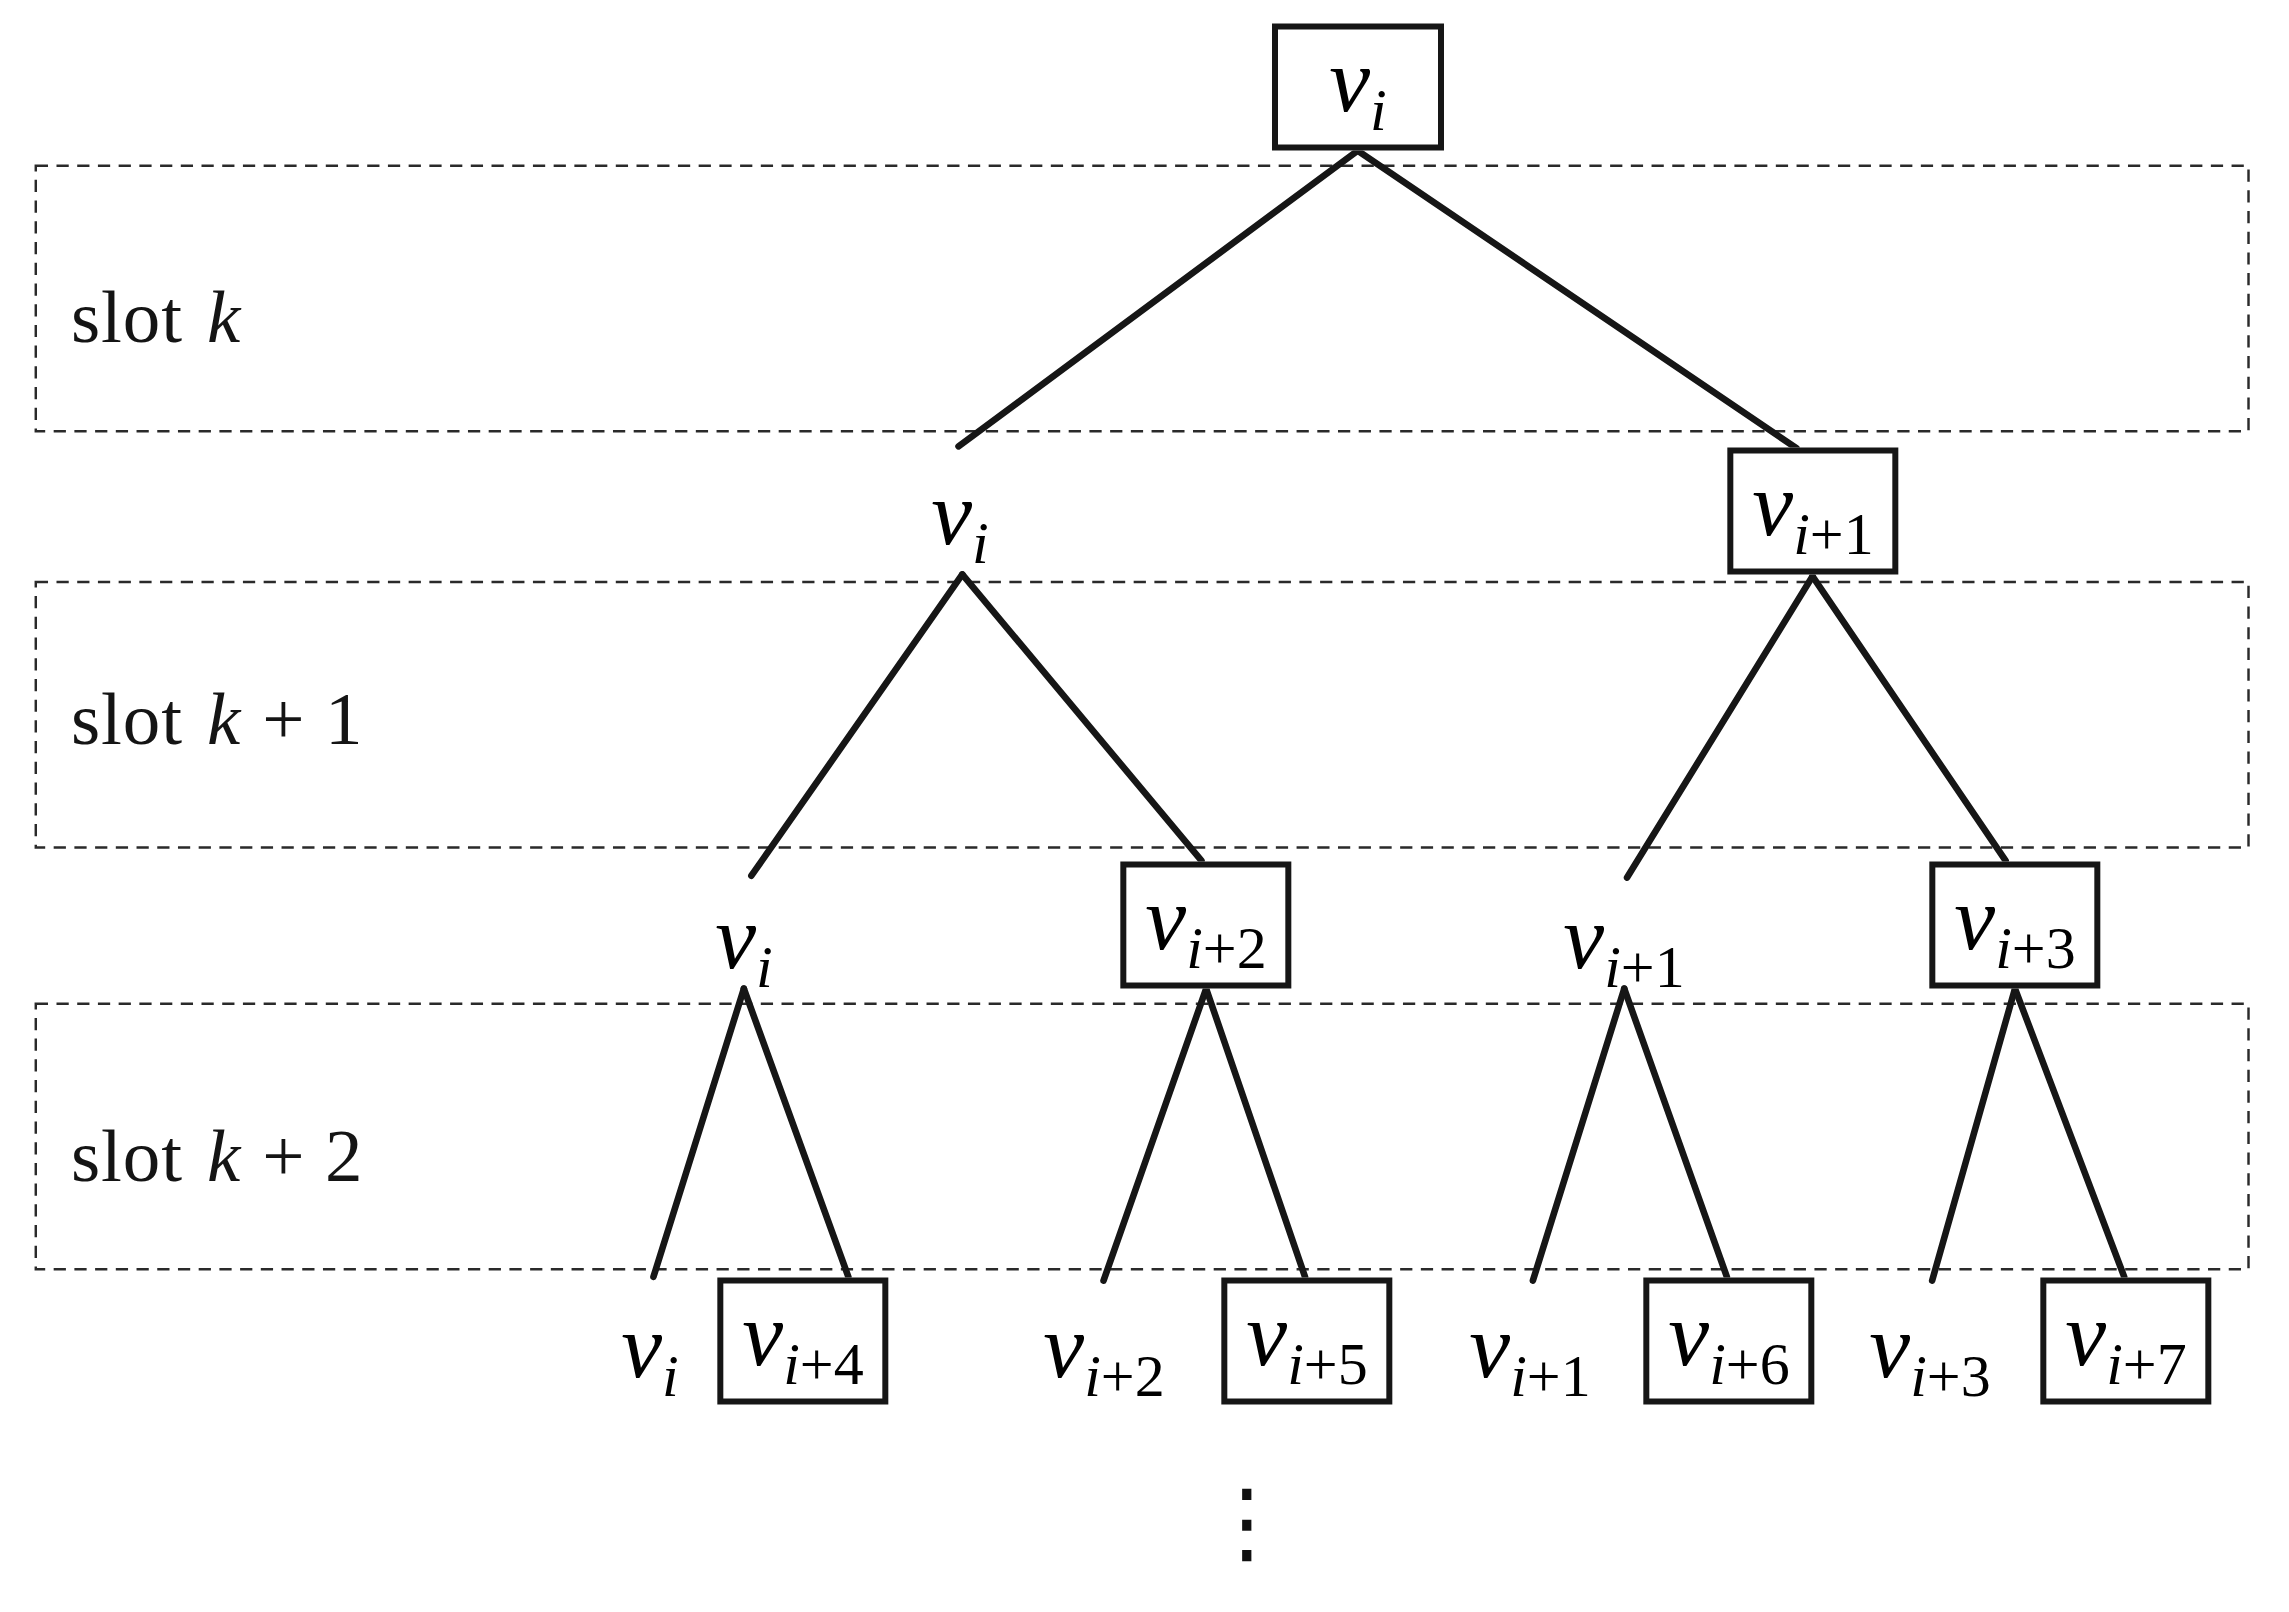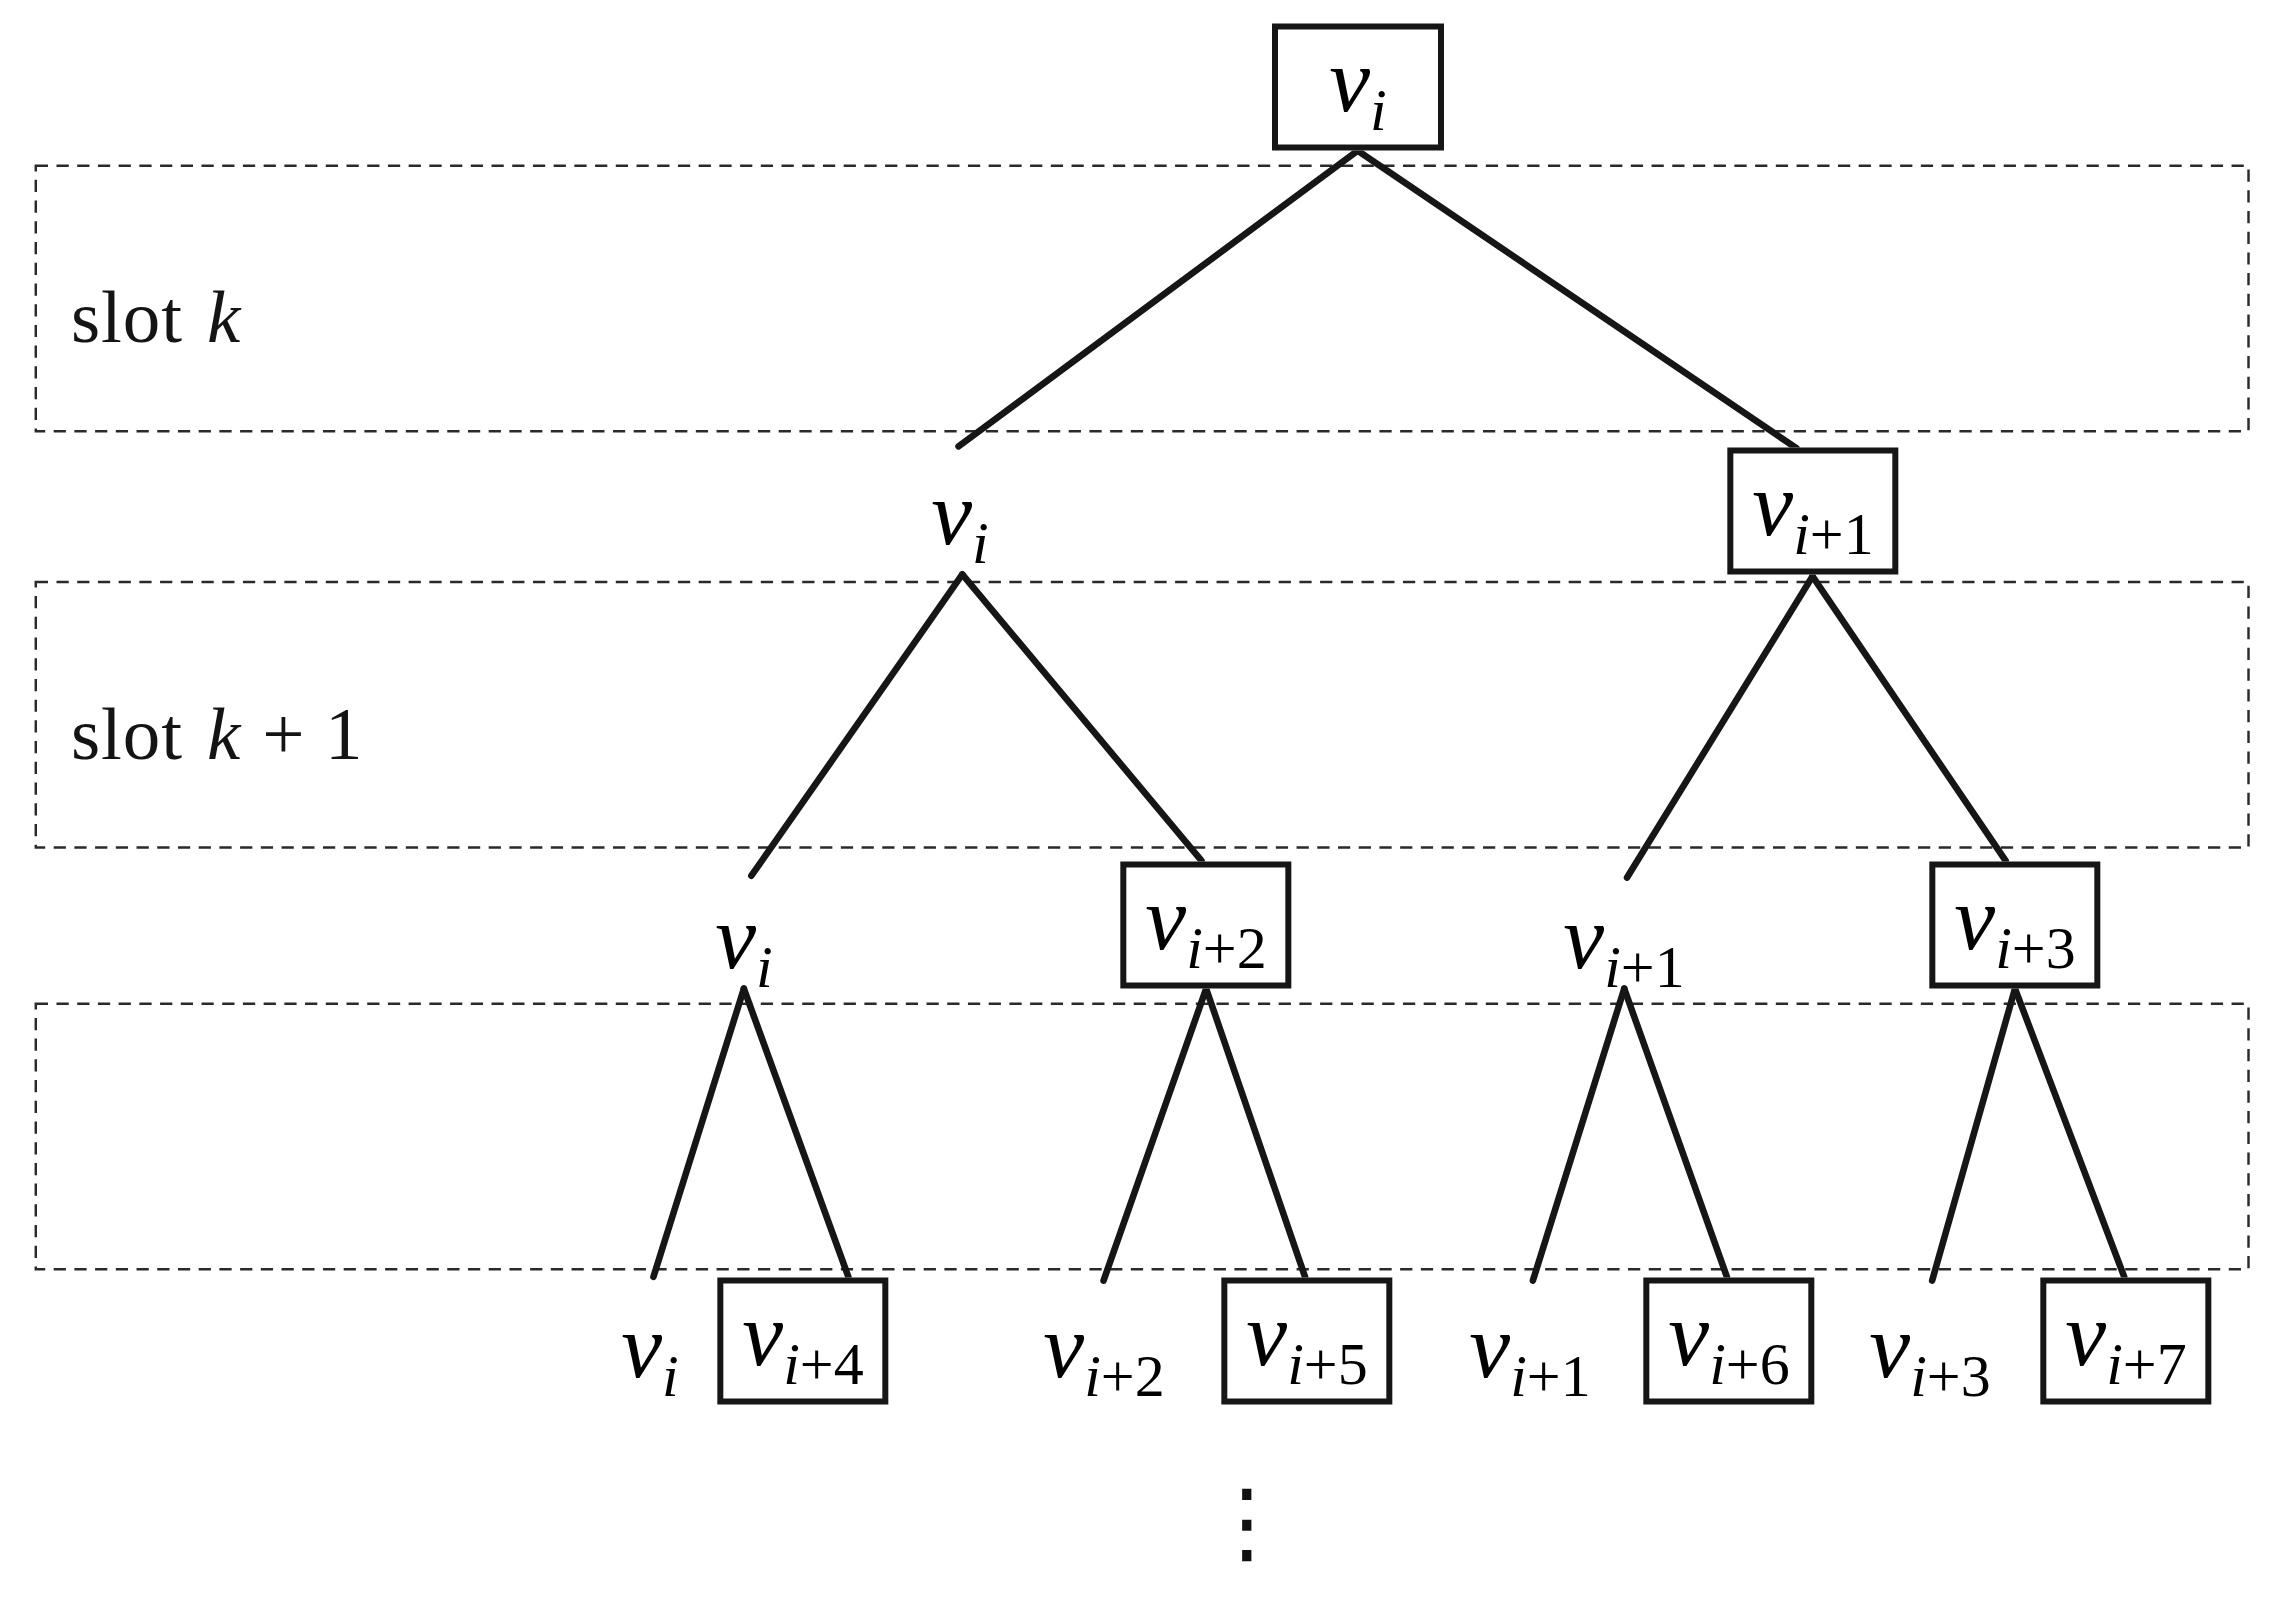--- a/index.html
+++ b/index.html
@@ -96,22 +96,25 @@
       <line x1="1725" y1="1050" x2="1628" y2="1360"></line>
       <line x1="1725" y1="1050" x2="1834" y2="1356"></line>
       <line x1="2140" y1="1050" x2="2052" y2="1360"></line>
       <line x1="2140" y1="1050" x2="2256" y2="1356"></line>
     </g>
   </svg>
 
   <div class="slot-label" style="left:71px;top:298px;">
     <span class="word">slot</span><span class="var">k</span><span class="rest"></span>
   </div>
-  <div class="slot-label" style="left:71px;top:715px;">
+  <div class="slot-label" style="left:71px;top:700px;">
     <span class="word">slot</span><span class="var">k</span><span class="rest">+ 1</span>
+  </div>
+  <div class="slot-label" style="left:71px;top:1137px;">
+    <span class="word">slot</span><span class="var">k</span><span class="rest">+ 2</span>
   </div>
 
   <div class="node-box root" style="left:1358px;top:87px;">
     <span class="node-label" style="position:static;transform:none;"><span>v</span><span class="nsub"><span class="sv">i</span><span class="sr"></span></span></span>
   </div>
 
   <div class="node-label" style="left:960px;top:520px;"><span>v</span><span class="nsub"><span class="sv">i</span><span class="sr"></span></span></div>
   <div class="node-box" style="left:1813px;top:511px;">
     <span class="node-label" style="position:static;transform:none;"><span>v</span><span class="nsub"><span class="sv">i</span><span class="sr">+1</span></span></span>
   </div>

